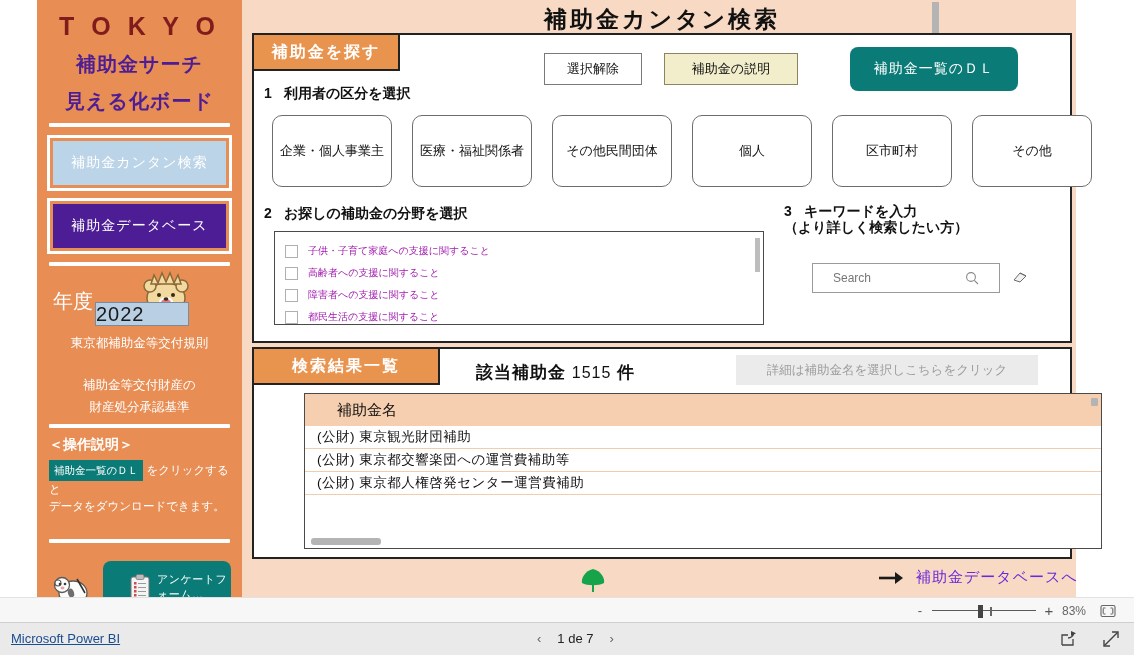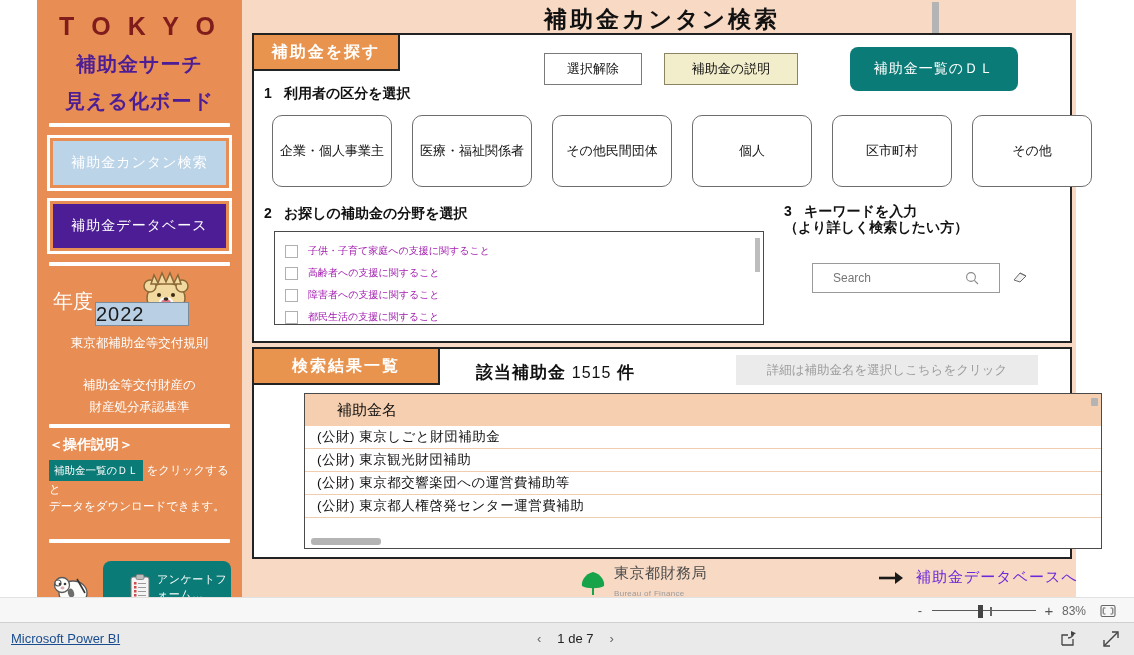--- a/index.html
+++ b/index.html
@@ -446,46 +446,39 @@
 
       <div class="detail-hint">
         <span>詳細は補助金名を選択しこちらをクリック</span>
       </div>
 
       <div class="result-table">
         <div class="rt-head">
           <span>補助金名</span>
         </div>
         <div class="rt-row">
-            <span>(公財) 東京しごと財団補助金</span>
-          </div>
-        <div class="rt-row">
             <span>(公財) 東京観光財団補助</span>
           </div>
         <div class="rt-row">
             <span>(公財) 東京都交響楽団への運営費補助等</span>
           </div>
         <div class="rt-row">
             <span>(公財) 東京都人権啓発センター運営費補助</span>
           </div>
         <div class="rt-vscroll"></div>
         <div class="rt-hscroll"></div>
       </div>
     </div>
 
     <div class="footer-logo">
       <span class="ico">
         <svg width="26" height="30" viewBox="0 0 26 30">
           <path d="M13 5 C5 7 1 14 2 19 C7 22 19 22 24 19 C25 14 21 7 13 5 Z" fill="#16a34a"></path>
           <rect x="12" y="18" width="2" height="10" fill="#16a34a"></rect>
         </svg>
-      </span>
-      <span>
-        <span class="logo-name">東京都財務局</span><br>
-        <span class="logo-sub">Bureau of Finance</span>
       </span>
     </div>
 
     <div class="footer-link">
       <span class="ico">
         <svg width="26" height="16" viewBox="0 0 26 16">
           <line x1="1" y1="8" x2="19" y2="8" stroke="#1a1a1a" stroke-width="2.6"></line>
           <path d="M17 2 L25 8 L17 14 Z" fill="#1a1a1a"></path>
         </svg>
       </span>

